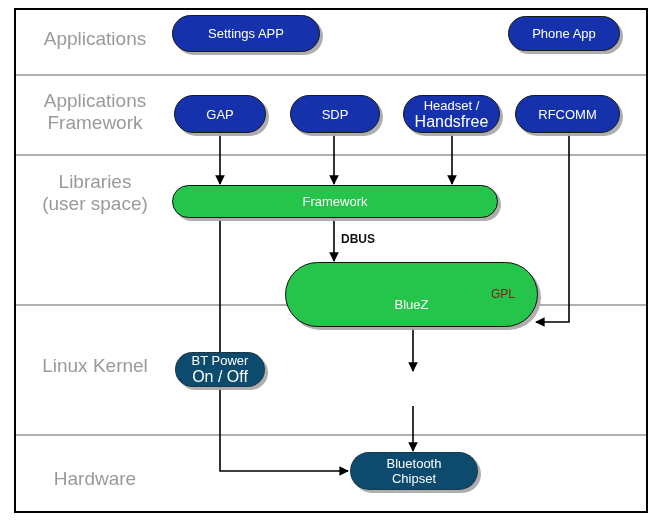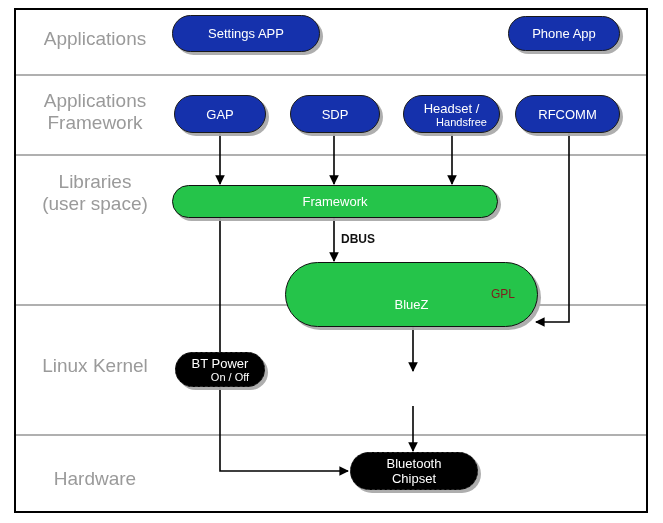--- a/index.html
+++ b/index.html
@@ -54,23 +54,23 @@
     justify-content: center;
     color: #ffffff;
     text-align: center;
     border-radius: 999px;
     border: 1px solid #1a1a1a;
     box-shadow: 3px 3px 0 0 rgba(170,170,170,0.95);
     z-index: 3;
   }
   .node.blue { background: #1531ac; }
   .node.green { background: #25c44a; border: 1px solid #111; }
-  .node.red { background: #000000; border: 1px dashed #2a2a2a; align-items: center; }
+  .node.red { background: #0c4a6e; border: 1px dashed #2a2a2a; align-items: center; }
   .node .line1 { font-size: 13px; }
-  .node .line2 { font-size: 11px; padding-left: 20px; }
+  .node .line2 { font-size: 16px; }
   .node.big .line1 { font-size: 13px; }
   .gpl-tag {
     position: absolute;
     right: 22px;
     top: 24px;
     color: #7f1d1d;
     font-size: 12px;
     z-index: 4;
   }
   .wire-label {

